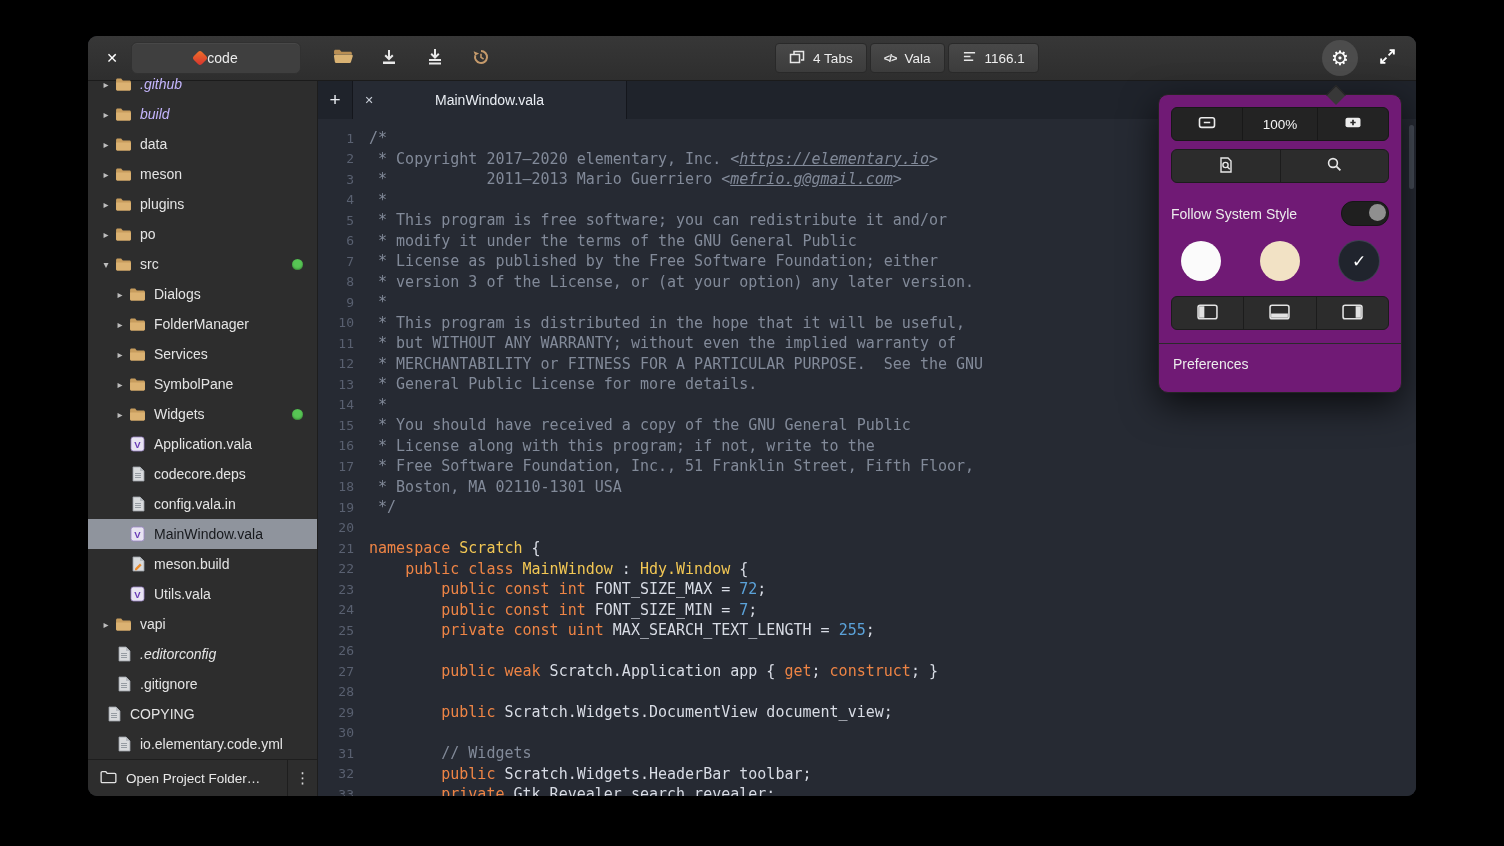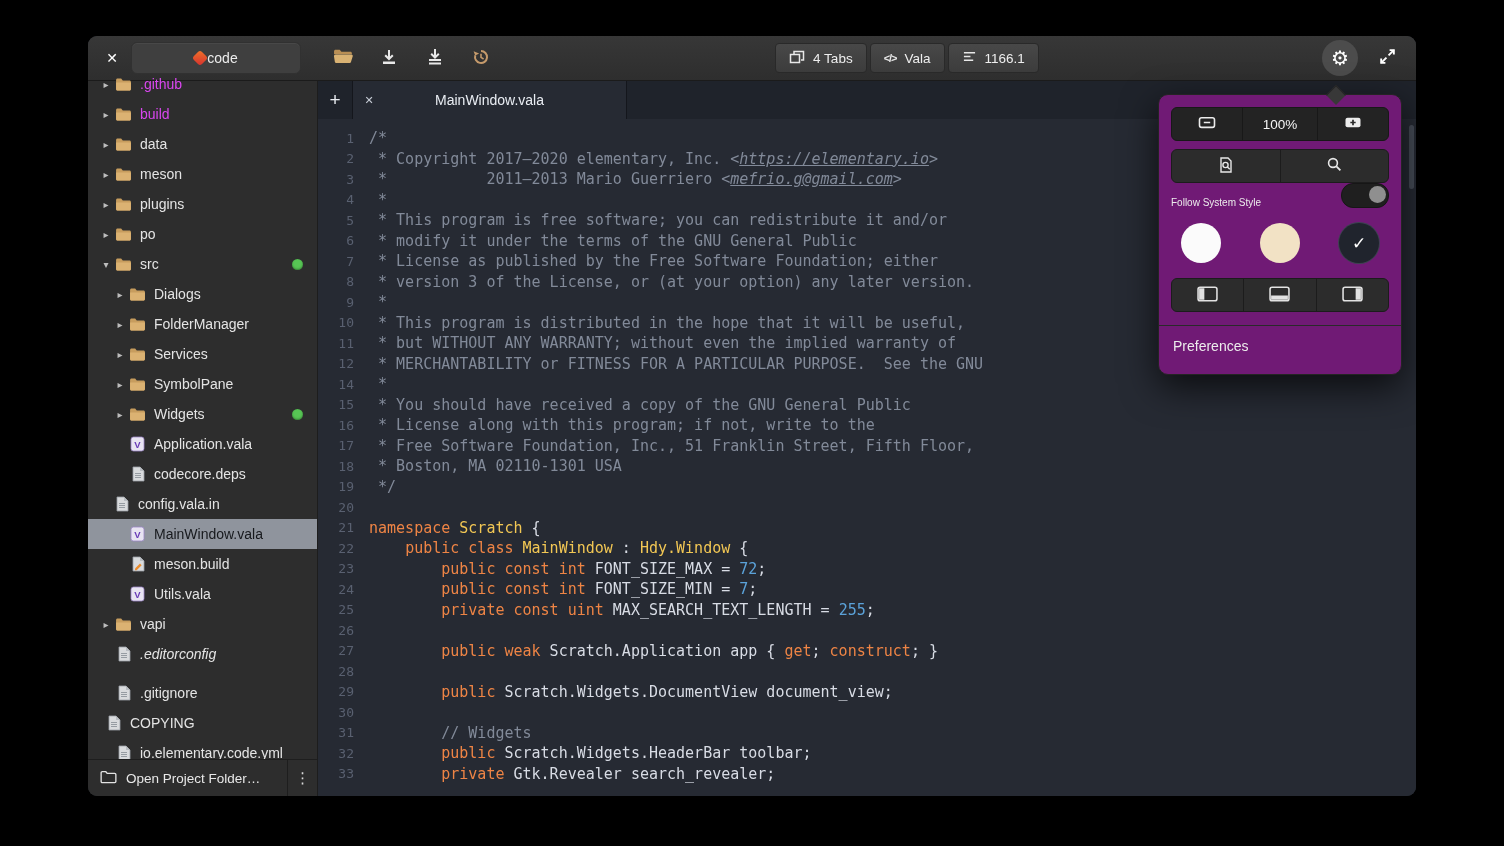--- a/index.html
+++ b/index.html
@@ -40,21 +40,21 @@
   
   .body-row{flex:1;display:flex;min-height:0}
 
   
   .sidebar{flex:0 0 230px;background:#2d2d2d;border-right:1px solid #1d1d1d;display:flex;
            flex-direction:column;min-height:0;box-sizing:border-box}
   .tree{flex:1;overflow:hidden;margin-top:-12px}
   .trow{height:30px;display:flex;align-items:center;font-size:14px;color:#e4e4e4;position:relative}
   .trow.selected{background:#8f949d;color:#17191d}
   .trow.selected .exp{color:#34373d}
-  .trow.italic .flabel{color:#d946ef}
+  .trow.italic .flabel{font-style:italic;color:#c4b5fd}
   .exp{width:16px;text-align:center;color:#bdbdbd;font-size:10px;flex:none}
   .ficon{width:19px;display:flex;justify-content:center;align-items:center;margin-right:7px;flex:none}
   .flabel{flex:1;white-space:nowrap;overflow:hidden}
   .badge{width:11px;height:11px;border-radius:50%;background:#57c554;margin-right:14px;flex:none;
          box-shadow:inset 0 -1px 2px rgba(0,0,0,.35)}
   .sidebar-footer{flex:0 0 36px;border-top:1px solid #1e1e1e;display:flex;align-items:stretch;
                   color:#e8e8e8;font-size:13.5px}
   .spf-main{flex:1;display:flex;gap:9px;align-items:center;padding-left:12px}
   .spf-menu{flex:0 0 30px;border-left:1px solid #1e1e1e;display:flex;align-items:center;
             justify-content:center;color:#d9d9d9;font-size:15px;background:none;border-top:none;
@@ -93,22 +93,22 @@
               overflow:hidden}
   .zoom-cell{display:flex;align-items:center;justify-content:center;border:none;background:none;padding:0}
   .zoom-cell.end{flex:0 0 70px}
   .zoom-cell.mid{flex:1;border-left:1px solid #181818;border-right:1px solid #181818;
                  font-size:13.5px;color:#f4f4f4}
   .find-group,.layout-group{display:flex;height:32px;background:#2c2c2c;border:1px solid #1c1c1c;
               border-radius:6px;overflow:hidden;margin-top:8px}
   .seg-cell{flex:1;display:flex;align-items:center;justify-content:center;background:none;border:none;
             border-right:1px solid #1c1c1c;padding:0}
   .seg-cell:last-child{border-right:none}
-  .follow-row{display:flex;align-items:flex-end;justify-content:space-between;
-              font-size:10px}
+  .follow-row{display:flex;align-items:center;justify-content:space-between;margin-top:18px;
+              font-size:14px}
   .switch{width:46px;height:23px;background:#1f1f1f;border:1px solid #161616;border-radius:12px;
           position:relative;flex:none}
   .switch .knob{position:absolute;right:2px;top:2px;width:17px;height:17px;border-radius:50%;
                 background:#8f8f8f}
   .styles-row{display:flex;justify-content:space-between;padding:0 10px;margin-top:15px}
   .style-circle{width:40px;height:40px;border-radius:50%;border:none;padding:0}
   .style-circle.light{background:#fbfbfb}
   .style-circle.sepia{background:#f2e2c5}
   .style-circle.dark{background:#20242d;box-shadow:0 0 0 1px #3c4250;display:flex;align-items:center;
                      justify-content:center;color:#fff;font-size:17px}
@@ -354,21 +354,21 @@
               <span class="exp"></span>
               <span class="ficon">
                 <svg width="14" height="16" viewBox="0 0 14 16">
                   <path d="M2 1h7l4 4v10H2z" fill="#d9dbdd" stroke="#9aa0a6" stroke-width="0.8"></path>
                   <path d="M9 1v4h4z" fill="#b9bdc2"></path>
                   <path d="M4 7.5h6M4 9.5h6M4 11.5h6" stroke="#8e949b" stroke-width="0.9"></path>
                 </svg>
               </span>
               <span class="flabel">codecore.deps</span>
             </div>
-            <div class="trow" style="padding-left: 8px;">
+            <div class="trow" style="padding-left: 24px;">
               <span class="exp"></span>
               <span class="ficon">
                 <svg width="14" height="16" viewBox="0 0 14 16">
                   <path d="M2 1h7l4 4v10H2z" fill="#d9dbdd" stroke="#9aa0a6" stroke-width="0.8"></path>
                   <path d="M9 1v4h4z" fill="#b9bdc2"></path>
                   <path d="M4 7.5h6M4 9.5h6M4 11.5h6" stroke="#8e949b" stroke-width="0.9"></path>
                 </svg>
               </span>
               <span class="flabel">config.vala.in</span>
             </div>
@@ -417,21 +417,21 @@
               <span class="exp"></span>
               <span class="ficon">
                 <svg width="14" height="16" viewBox="0 0 14 16">
                   <path d="M2 1h7l4 4v10H2z" fill="#d9dbdd" stroke="#9aa0a6" stroke-width="0.8"></path>
                   <path d="M9 1v4h4z" fill="#b9bdc2"></path>
                   <path d="M4 7.5h6M4 9.5h6M4 11.5h6" stroke="#8e949b" stroke-width="0.9"></path>
                 </svg>
               </span>
               <span class="flabel">.editorconfig</span>
             </div>
-            <div class="trow" style="padding-left: 10px; margin-top: 9px;">
+            <div class="trow" style="padding-left: 10px;">
               <span class="exp"></span>
               <span class="ficon">
                 <svg width="14" height="16" viewBox="0 0 14 16">
                   <path d="M2 1h7l4 4v10H2z" fill="#d9dbdd" stroke="#9aa0a6" stroke-width="0.8"></path>
                   <path d="M9 1v4h4z" fill="#b9bdc2"></path>
                   <path d="M4 7.5h6M4 9.5h6M4 11.5h6" stroke="#8e949b" stroke-width="0.9"></path>
                 </svg>
               </span>
               <span class="flabel">.gitignore</span>
             </div>
@@ -520,20 +520,24 @@
               <span class="lnum">10</span>
               <span class="ltext"><span class="tk-c"> * This program is distributed in the hope that it will be useful,</span></span>
             </div>
             <div class="crow">
               <span class="lnum">11</span>
               <span class="ltext"><span class="tk-c"> * but WITHOUT ANY WARRANTY; without even the implied warranty of</span></span>
             </div>
             <div class="crow">
               <span class="lnum">12</span>
               <span class="ltext"><span class="tk-c"> * MERCHANTABILITY or FITNESS FOR A PARTICULAR PURPOSE.  See the GNU</span></span>
+            </div>
+            <div class="crow">
+              <span class="lnum">13</span>
+              <span class="ltext"><span class="tk-c"> * General Public License for more details.</span></span>
             </div>
             <div class="crow">
               <span class="lnum">14</span>
               <span class="ltext"><span class="tk-c"> *</span></span>
             </div>
             <div class="crow">
               <span class="lnum">15</span>
               <span class="ltext"><span class="tk-c"> * You should have received a copy of the GNU General Public</span></span>
             </div>
             <div class="crow">

